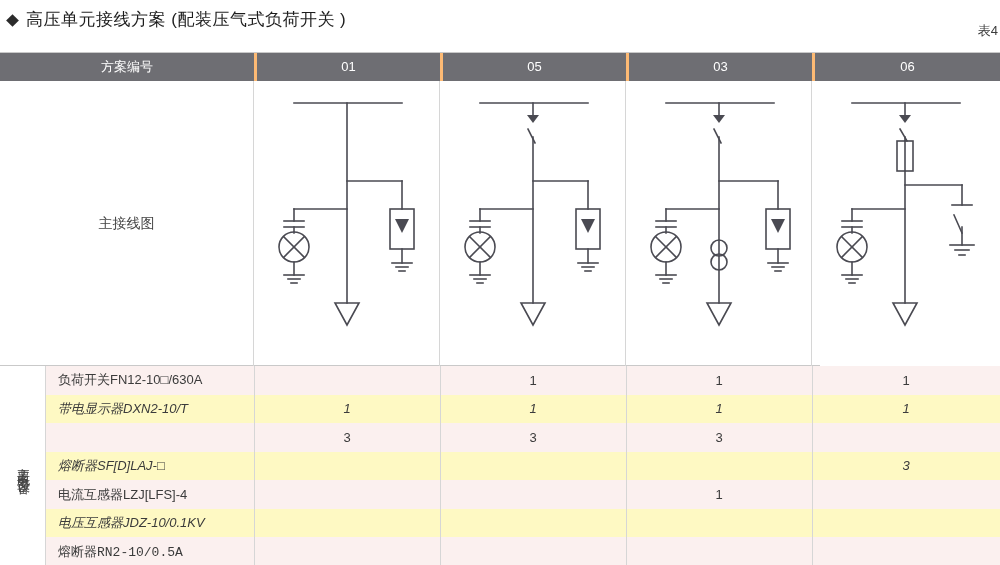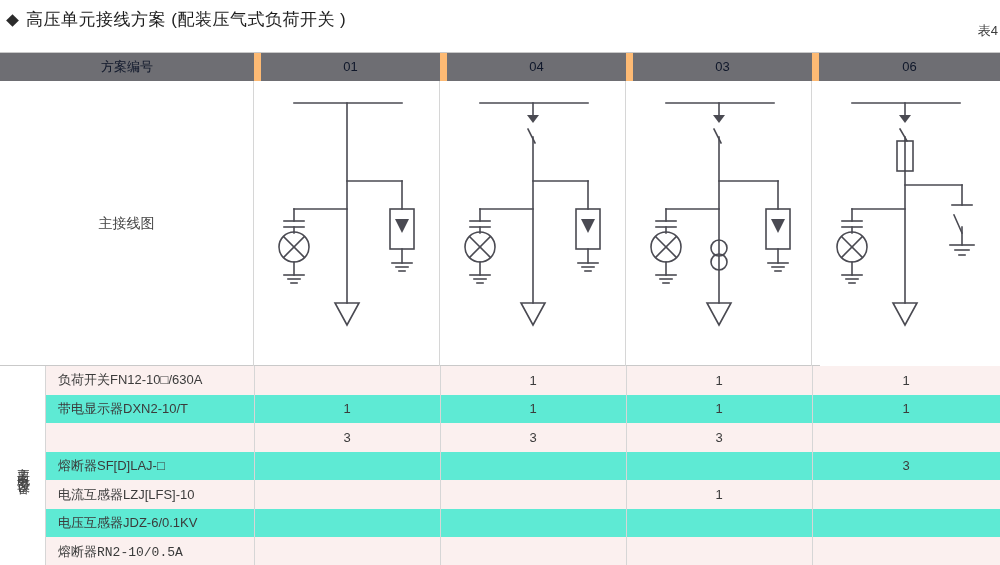--- a/index.html
+++ b/index.html
@@ -40,24 +40,24 @@
     box-sizing:border-box;
   }
 
   
   .thead{
     position:absolute;left:0;top:0;width:1000px;height:28px;
     background:#6e6e73;
   }
   .th{
     position:absolute;top:0;height:28px;line-height:28px;
-    text-align:center;color:#0f172a;font-size:13px;
-    box-sizing:border-box;
-  }
-  .th + .th{border-left:7px solid #fdba74;}
+    text-align:center;color:#ffffff;font-size:13px;
+    box-sizing:border-box;
+  }
+  .th + .th{border-left:3px solid #fdba74;}
 
   
   .diagband{
     position:absolute;left:0;top:28px;width:820px;height:285px;
     background:#ffffff;
     border-bottom:1px solid #c9c9c9;
     box-sizing:border-box;
   }
   .diag-label{
     position:absolute;left:0;top:0;width:254px;height:285px;
@@ -88,21 +88,21 @@
   .vlabel span{
     writing-mode:vertical-rl;
     font-size:13px;color:#444;letter-spacing:3px;
     line-height:1.15;
   }
   .erow{
     position:absolute;left:46px;width:954px;height:28.57px;
     box-sizing:border-box;
   }
   .erow.pink{background:#fbf0ef;}
-  .erow.white{background:#5eead4;}
+  .erow.white{background:#fef9c3;font-style:italic;}
   .ename{
     position:absolute;left:0;top:0;width:208px;height:100%;
     display:flex;align-items:center;
     padding-left:12px;font-size:13px;color:#3b3b3b;
     box-sizing:border-box;
   }
   .eval{
     position:absolute;top:0;height:100%;
     display:flex;align-items:center;justify-content:center;
     font-size:13px;color:#3b3b3b;
@@ -123,21 +123,21 @@
     <div class="diamond"></div>
     <div class="title-text">高压单元接线方案 (配装压气式负荷开关 )</div>
     <div class="table-no">表4</div>
   </div>
 
   <div class="tbl">
 
     <div class="thead">
       <div class="th" style="left:0;width:254px;">方案编号</div>
       <div class="th" style="left:254px;width:186px;">01</div>
-      <div class="th" style="left:440px;width:186px;">04</div>
+      <div class="th" style="left:440px;width:186px;">05</div>
       <div class="th" style="left:626px;width:186px;">03</div>
       <div class="th" style="left:812px;width:188px;">06</div>
     </div>
 
     <div class="diagband">
 
       <div class="diag-label">主接线图</div>
 
       <div class="diag-cell" style="left:254px;width:186px;">
         <svg width="186" height="285" viewBox="0 0 186 285">
@@ -310,29 +310,29 @@
 
       <div class="erow white" style="top:85.71px;">
         <div class="ename">熔断器SF[D]LAJ-□</div>
         <div class="eval" style="left:208px;width:186px;"></div>
         <div class="eval" style="left:394px;width:186px;"></div>
         <div class="eval" style="left:580px;width:186px;"></div>
         <div class="eval" style="left:766px;width:188px;">3</div>
       </div>
 
       <div class="erow pink" style="top:114.28px;">
-        <div class="ename">电流互感器LZJ[LFS]-10</div>
+        <div class="ename">电流互感器LZJ[LFS]-4</div>
         <div class="eval" style="left:208px;width:186px;"></div>
         <div class="eval" style="left:394px;width:186px;"></div>
         <div class="eval" style="left:580px;width:186px;">1</div>
         <div class="eval" style="left:766px;width:188px;"></div>
       </div>
 
       <div class="erow white" style="top:142.85px;">
-        <div class="ename">电压互感器JDZ-6/0.1KV</div>
+        <div class="ename">电压互感器JDZ-10/0.1KV</div>
         <div class="eval" style="left:208px;width:186px;"></div>
         <div class="eval" style="left:394px;width:186px;"></div>
         <div class="eval" style="left:580px;width:186px;"></div>
         <div class="eval" style="left:766px;width:188px;"></div>
       </div>
 
       <div class="erow pink" style="top:171.42px;font-family:Liberation Mono, monospace;">
         <div class="ename">熔断器RN2-10/0.5A</div>
         <div class="eval" style="left:208px;width:186px;"></div>
         <div class="eval" style="left:394px;width:186px;"></div>

